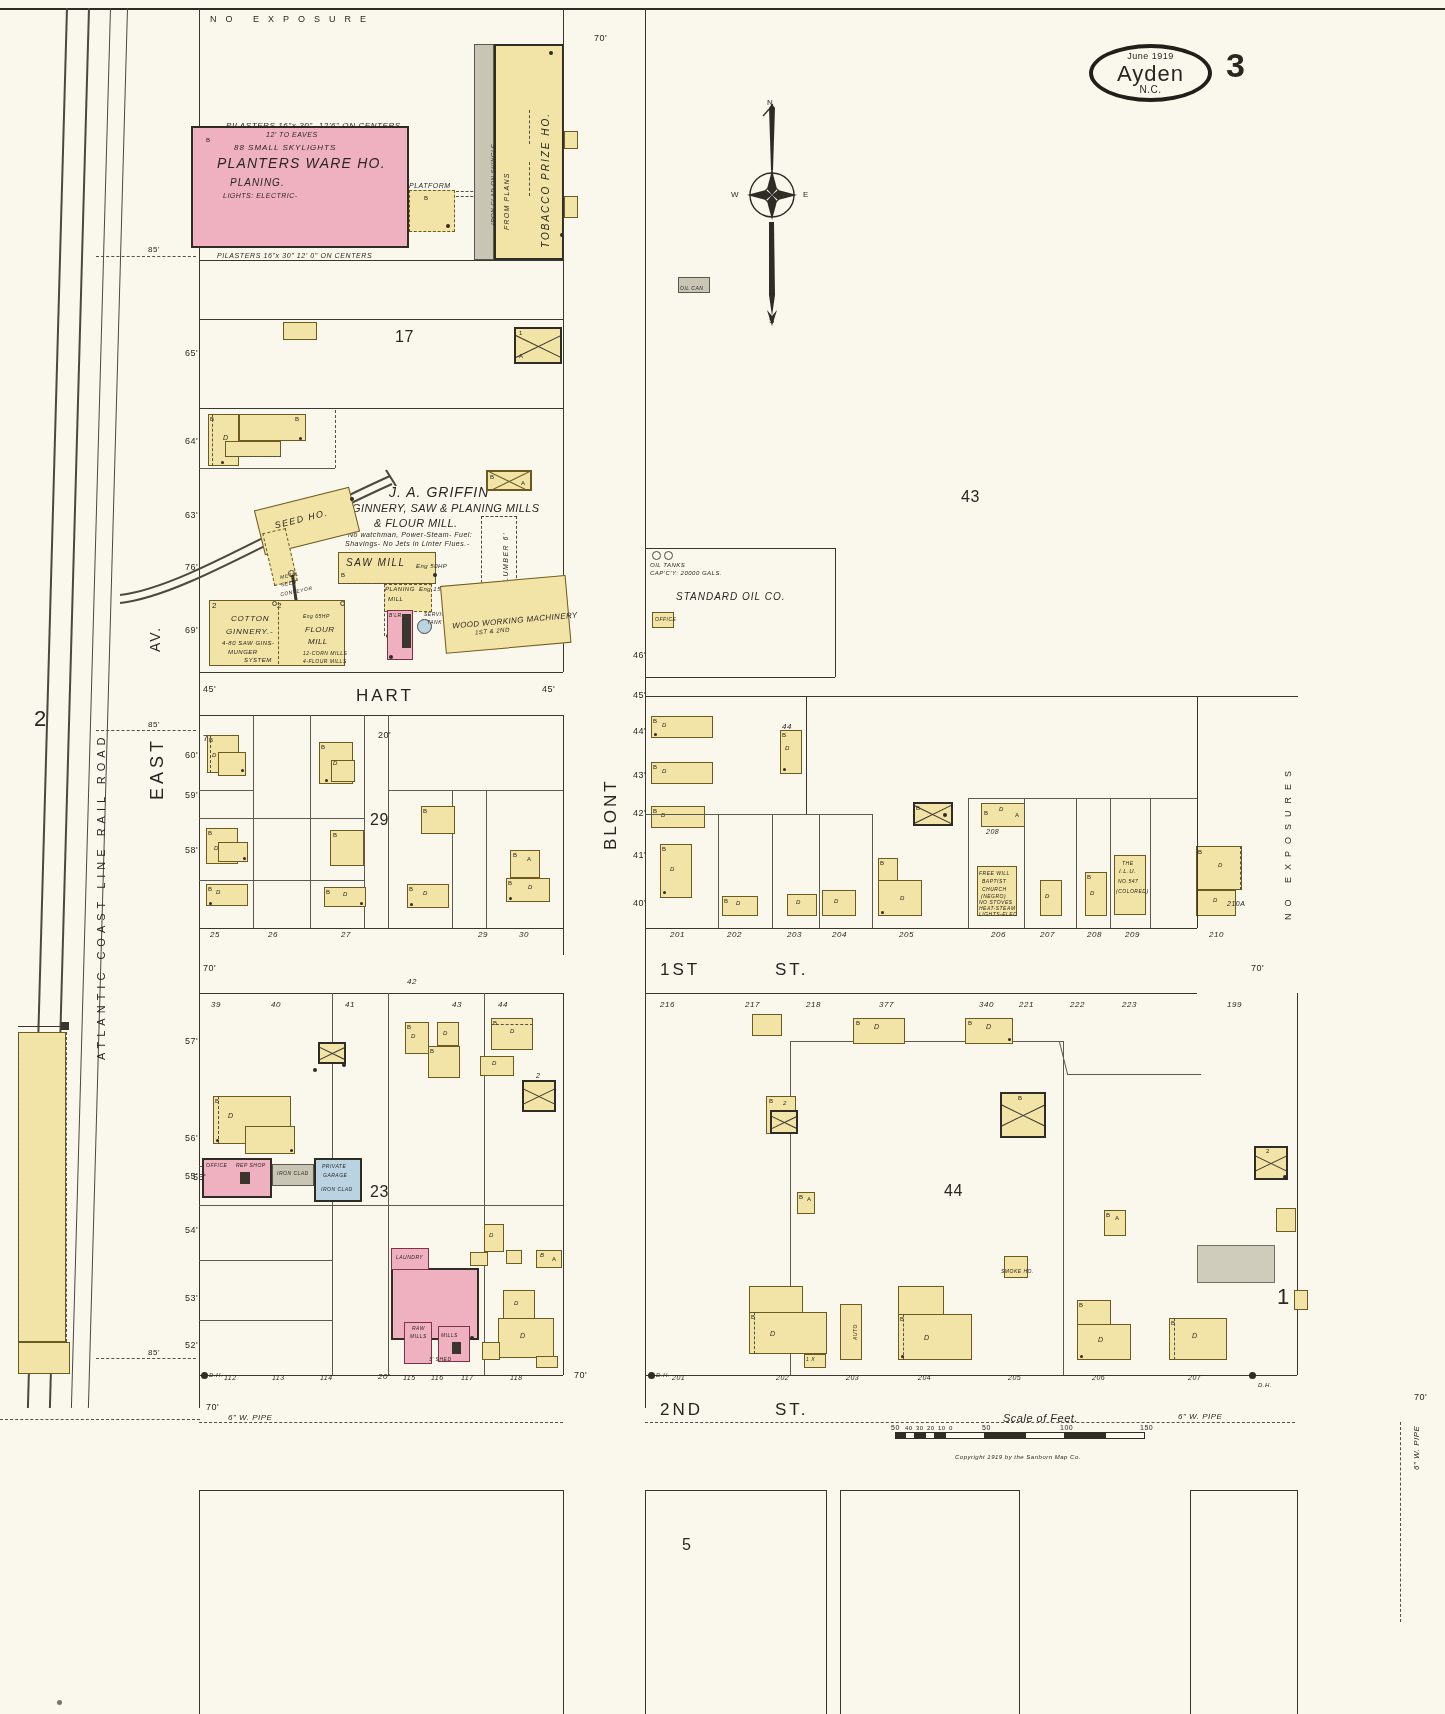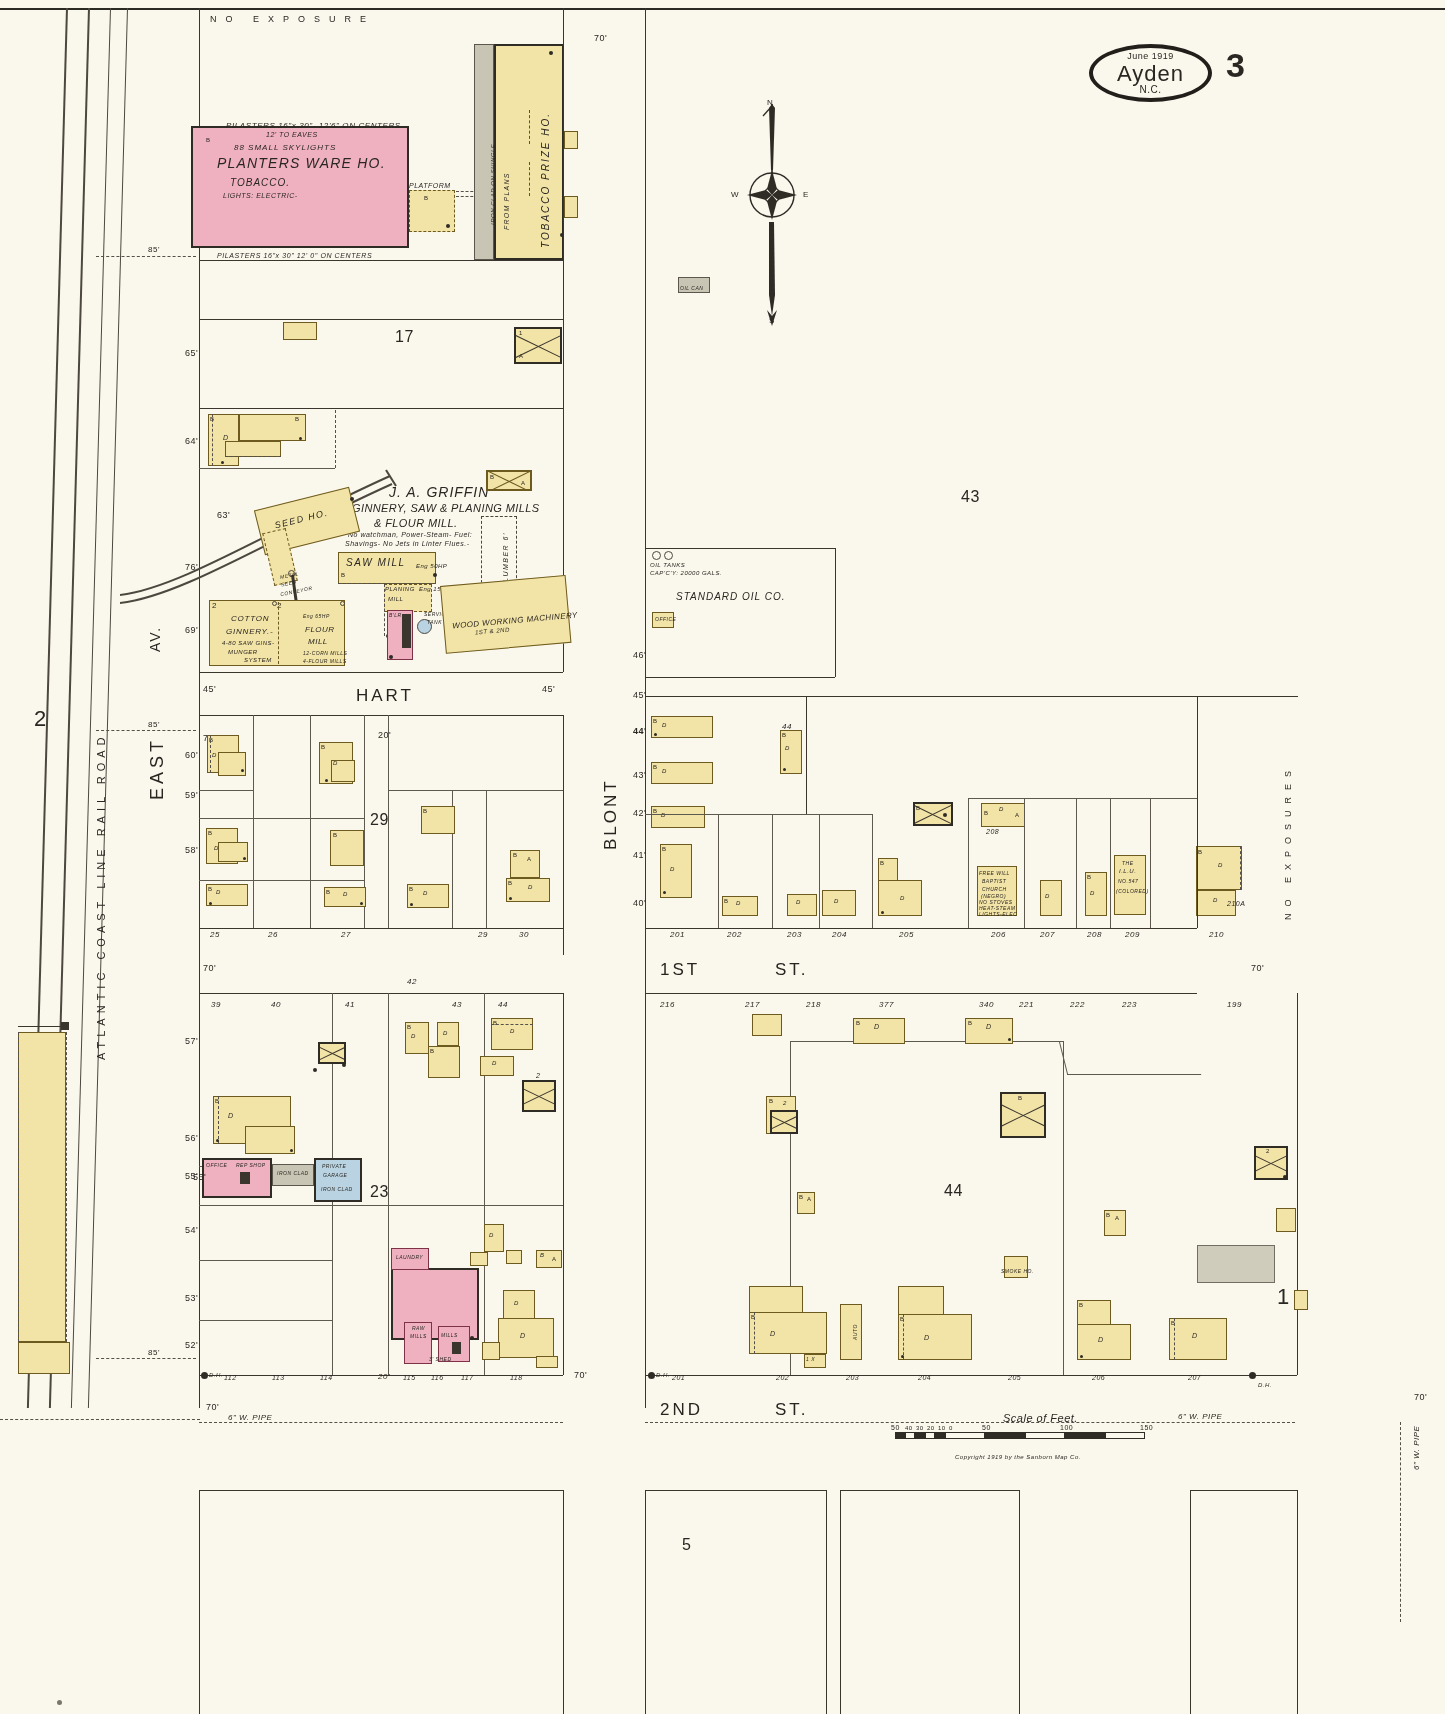--- a/index.html
+++ b/index.html
@@ -101,21 +101,21 @@
 
   <div class="lbl t9" style="left:210px;top:14px;letter-spacing:9px;">NO   EXPOSURE</div>
   <div class="lbl t9" style="left:594px;top:33px;">70'</div>
 
   <div class="bld pink heavy" style="left:191px;top:126px;width:218px;height:122px;"></div>
   <div class="lbl t6" style="left:206px;top:137px;">B</div>
   <div class="lbl t8 it" style="left:226px;top:121px;letter-spacing:.6px;">PILASTERS 16"x 30"- 12'6" ON CENTERS</div>
   <div class="lbl t7 it" style="left:266px;top:131px;">12' TO EAVES</div>
   <div class="lbl t8 it" style="left:234px;top:143px;letter-spacing:1px;">88  SMALL  SKYLIGHTS</div>
   <div class="lbl t14 it" style="left:217px;top:155px;letter-spacing:1.2px;">PLANTERS WARE HO.</div>
-  <div class="lbl t10 it" style="left:230px;top:177px;letter-spacing:1px;">TOBACCO.</div>
+  <div class="lbl t10 it" style="left:230px;top:177px;letter-spacing:1px;">PLANING.</div>
   <div class="lbl t7 it" style="left:223px;top:192px;">LIGHTS: ELECTRIC-</div>
   <div class="lbl t7 it" style="left:217px;top:252px;letter-spacing:.6px;">PILASTERS 16"x 30" 12' 0" ON CENTERS</div>
 
   <div class="bld dashy" style="left:409px;top:190px;width:46px;height:42px;"></div>
   <div class="lbl t6" style="left:424px;top:195px;">B</div>
   <div class="dot" style="left:446px;top:224px;width:4px;height:4px;"></div>
   <div class="lbl t7 it" style="left:409px;top:182px;letter-spacing:.5px;">PLATFORM</div>
   <div class="dashline" style="left:456px;top:191px;width:22px;"></div>
   <div class="dashline" style="left:456px;top:196px;width:22px;"></div>
 
@@ -147,21 +147,21 @@
   </div>
   <div class="lbl t6" style="left:519px;top:330px;">1</div>
   <div class="lbl t6" style="left:519px;top:353px;">A</div>
   <div class="hl" style="left:199px;top:408px;width:364px;"></div>
   <div class="vl" style="left:563px;top:319px;height:89px;"></div>
 
   <div class="vl" style="left:563px;top:408px;height:264px;"></div>
   <div class="hl" style="left:199px;top:672px;width:364px;"></div>
 
   <div class="lbl t9" style="left:185px;top:436px;">64'</div>
-  <div class="lbl t9" style="left:185px;top:510px;margin-left:32px;">63'</div>
+  <div class="lbl t9" style="left:185px;top:510px;">63'</div>
   <div class="lbl t9" style="left:185px;top:562px;">76'</div>
   <div class="lbl t9" style="left:185px;top:625px;">69'</div>
 
   <div class="bld" style="left:208px;top:414px;width:31px;height:52px;"></div>
   <div class="bld" style="left:239px;top:414px;width:67px;height:27px;"></div>
   <div class="bld" style="left:225px;top:441px;width:56px;height:16px;"></div>
   <div class="lbl t7 it" style="left:223px;top:434px;">D</div>
   <div class="lbl t6" style="left:210px;top:416px;">B</div>
   <div class="lbl t6" style="left:295px;top:416px;">B</div>
   <div class="dashlineV" style="left:212px;top:414px;height:52px;"></div>
@@ -344,21 +344,21 @@
   <div class="lbl t6 it" style="left:650px;top:562px;">OIL TANKS</div>
   <div class="lbl t6 it" style="left:650px;top:570px;">CAP'C'Y: 20000 GALS.</div>
   <div class="lbl t10 it" style="left:676px;top:591px;letter-spacing:1px;">STANDARD OIL CO.</div>
   <div class="bld" style="left:652px;top:612px;width:22px;height:16px;"></div>
   <div class="lbl t5 it" style="left:655px;top:616px;">OFFICE</div>
   <div class="hl" style="left:645px;top:696px;width:552px;"></div>
   <div class="vl" style="left:806px;top:696px;height:118px;"></div>
 
   <div class="lbl t9" style="left:633px;top:650px;">46'</div>
   <div class="lbl t9" style="left:633px;top:690px;">45'</div>
-  <div class="lbl t9" style="left:633px;top:726px;font-weight:bold;">44'</div>
+  <div class="lbl t9" style="left:633px;top:726px;">44'</div>
   <div class="lbl t9" style="left:633px;top:770px;">43'</div>
   <div class="lbl t9" style="left:633px;top:808px;">42'</div>
   <div class="lbl t9" style="left:633px;top:850px;">41'</div>
   <div class="lbl t9" style="left:633px;top:898px;">40'</div>
 
   <div class="lbl t8 it" style="left:782px;top:722px;">44</div>
 
   <div class="bld" style="left:651px;top:716px;width:62px;height:22px;"></div>
   <div class="lbl t6 it" style="left:662px;top:722px;">D</div>
   <div class="lbl t6" style="left:653px;top:718px;">B</div>

